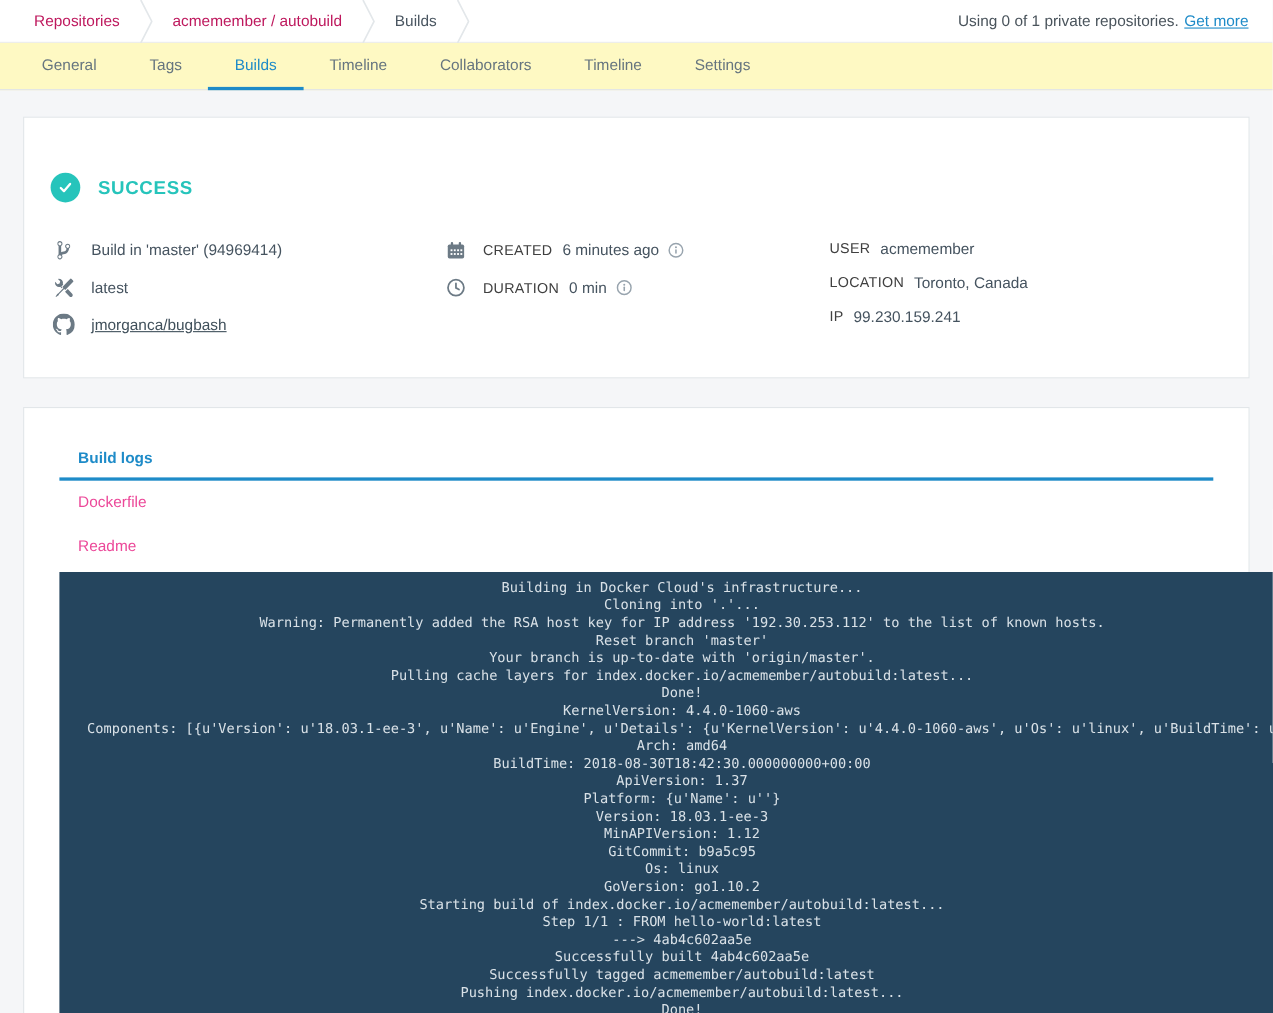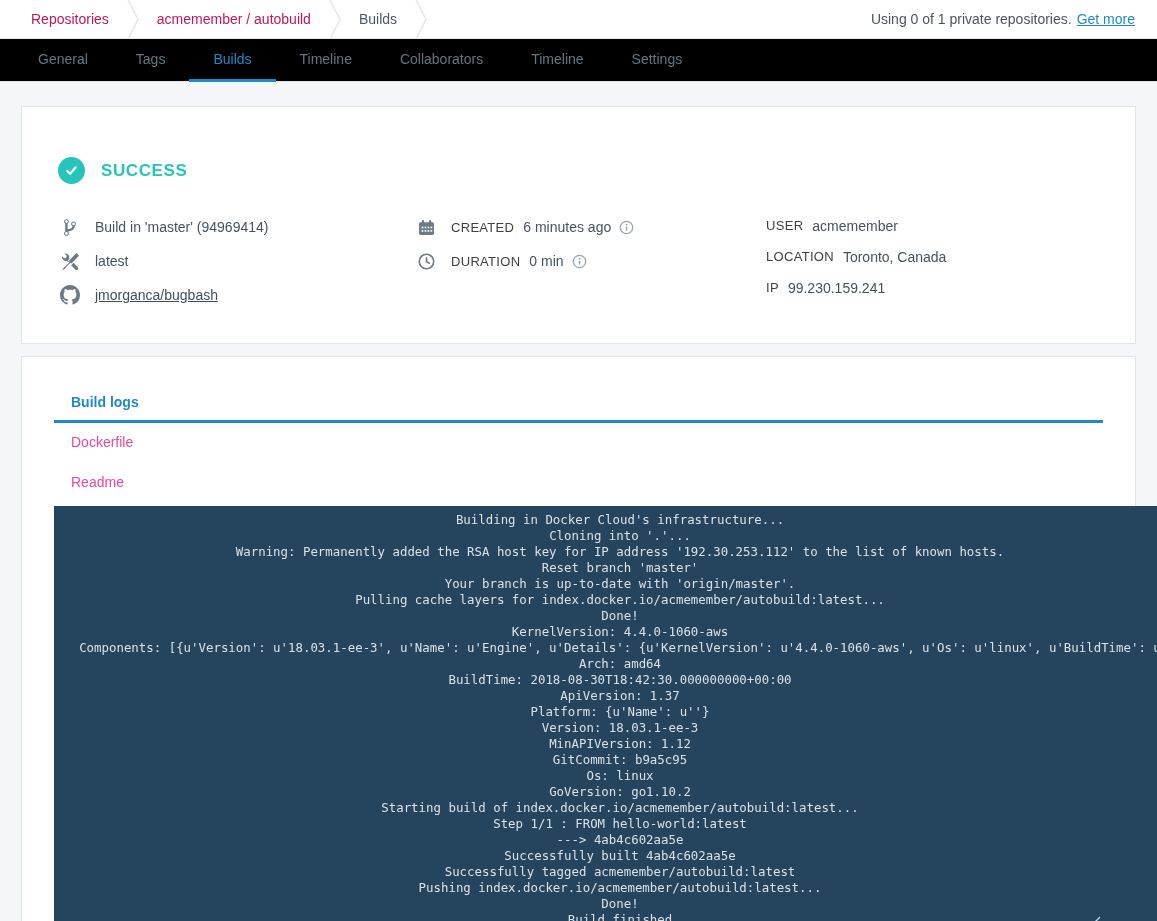--- a/index.html
+++ b/index.html
@@ -23,35 +23,35 @@
     padding-left:31px;padding-right:22px;
   }
   .breadcrumb{display:flex;align-items:center;}
   .crumb{color:#be185d;cursor:pointer;line-height:39px;}
   .crumb.current{color:#4a5661;}
   .crumb-sep{margin:0 18px;display:block;}
   .usage{display:flex;align-items:center;gap:5px;color:#4a545c;}
   .usage a{color:var(--accent-blue);text-decoration:underline;cursor:pointer;}
   
   .tabbar{
-    height:43px;background:#000000;border-bottom:1px solid #e0e4e8;
+    height:43px;background:#fef9c3;border-bottom:1px solid #e0e4e8;
     display:flex;align-items:stretch;padding-left:14px;
   }
   .tab{
     padding:0 24px;display:flex;align-items:center;color:#66757f;
     cursor:pointer;border-bottom:3px solid transparent;margin-bottom:-1px;
   }
   .tab.active{color:var(--accent-blue);border-bottom-color:var(--accent-blue);}
   
   .content{padding:24px 21px 18px 21px;}
   .card{
     background:#ffffff;border:1px solid #e2e6e9;
   }
   
-  .summary-card{padding:50px 36px 30px 36px;margin-bottom:12px;height:238px;}
+  .summary-card{padding:50px 36px 30px 24px;margin-bottom:26px;height:238px;}
   .status-row{display:flex;align-items:center;gap:16px;margin-bottom:26px;}
   .status-circle{
     width:27px;height:27px;border-radius:50%;background:var(--success-teal);
     display:flex;align-items:center;justify-content:center;flex:none;
   }
   .status-label{
     color:var(--success-teal);font-weight:bold;font-size:17px;letter-spacing:.6px;
   }
   .info-grid{display:grid;grid-template-columns:356px 352px 1fr;}
   .icon-row{display:flex;align-items:center;height:34px;color:#45535f;}

